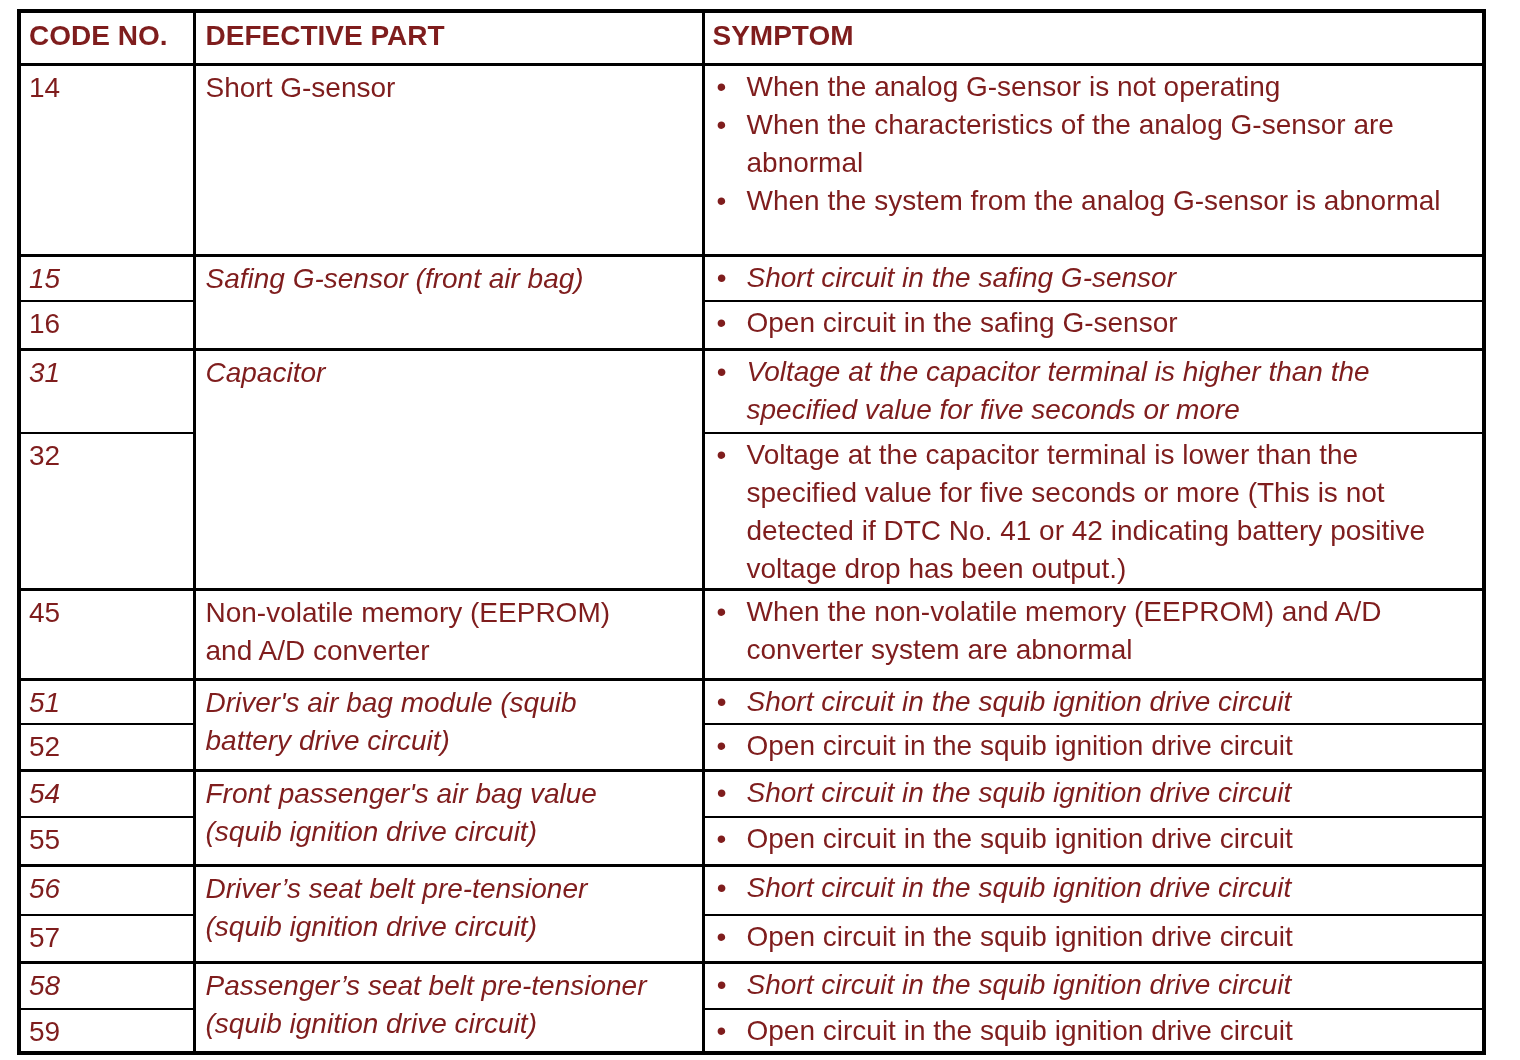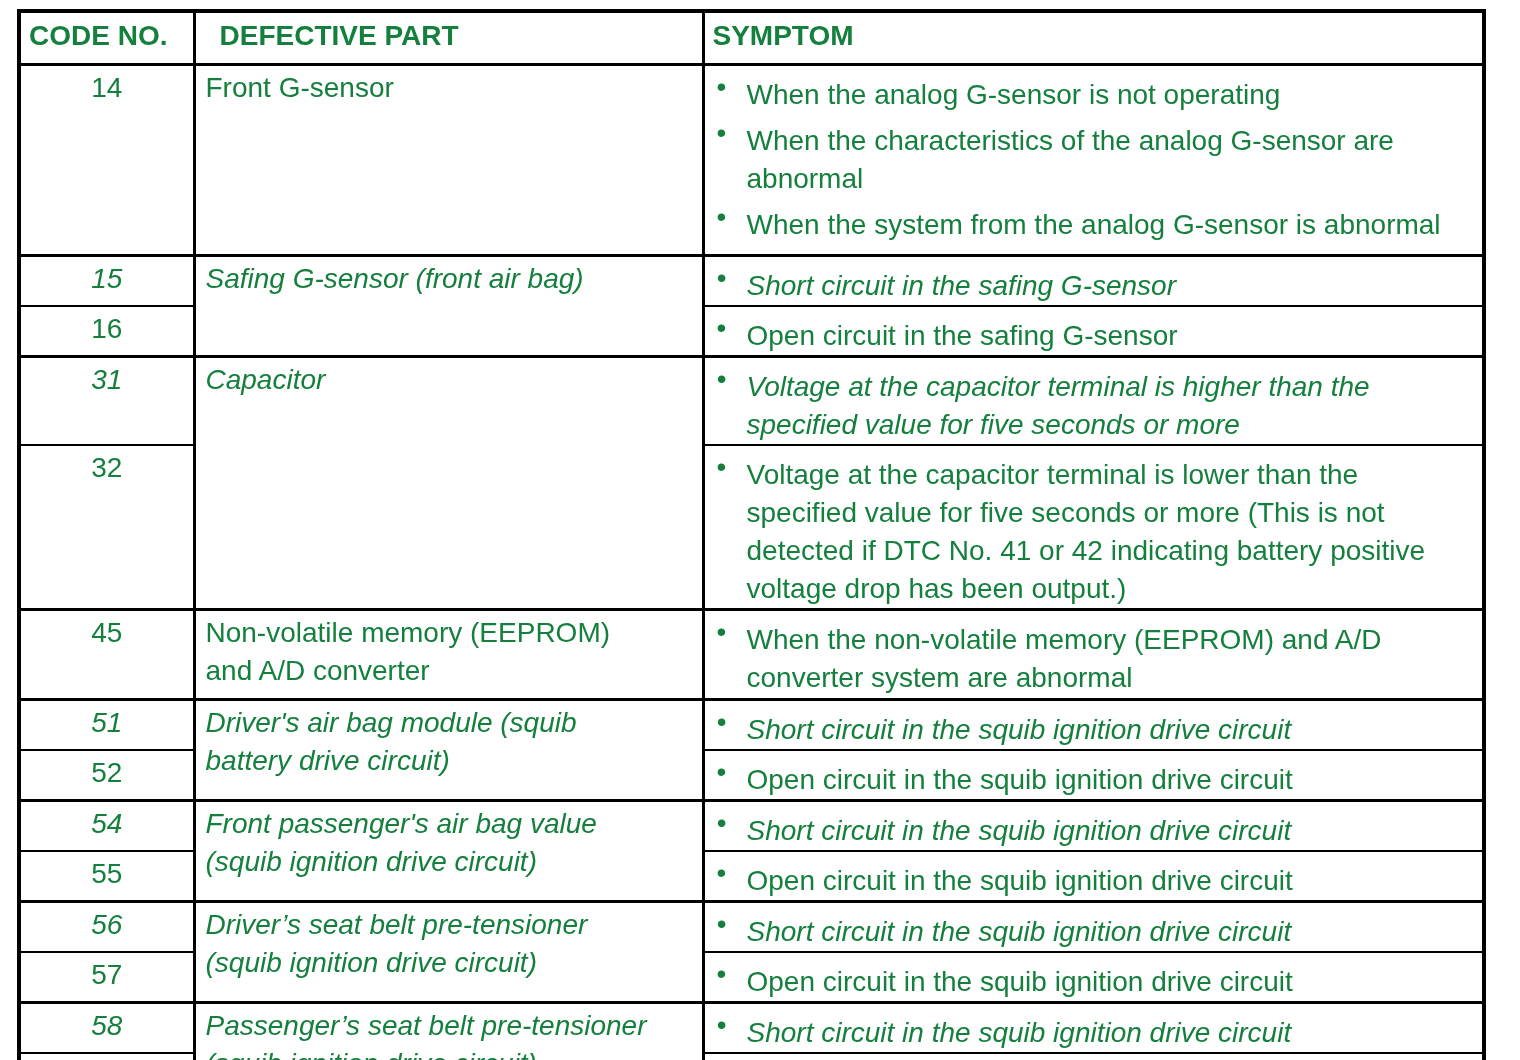--- a/index.html
+++ b/index.html
@@ -6,21 +6,21 @@
     margin: 0;
     padding: 0;
     background: #ffffff;
   }
   .page {
     position: relative;
     width: 1520px;
     height: 1060px;
     background: #ffffff;
     font-family: "Liberation Sans", "DejaVu Sans", sans-serif;
-    color: #15803d;
+    color: #7f1d1d;
   }
   table.dtc {
     position: absolute;
     left: 17px;
     top: 9px;
     width: 1465px;
     border-collapse: collapse;
     table-layout: fixed;
     border: 4px solid #000;
   }
@@ -36,25 +36,24 @@
     padding: 0;
     overflow: hidden;
   }
   th {
     text-align: left;
     font-weight: bold;
     height: 46px;
     padding: 4px 6px 0 8px;
     line-height: 38px;
   }
-  th.th-part { padding-left: 24px; }
+  th.th-part { padding-left: 10px; }
 
   td.code {
     padding: 3px 8px 0 8px;
-    text-align: center;
   }
   td.part {
     padding: 3px 44px 0 10px;
   }
   td.sympt {
     padding: 2px 30px 0 12px;
   }
 
   
   tr.pre td { border-bottom: 2px solid #000; font-style: italic; }
@@ -64,21 +63,20 @@
     display: flex;
     align-items: flex-start;
   }
   .bullet {
     flex: 0 0 30px;
     width: 30px;
   }
   .bullet-text {
     flex: 1 1 auto;
     min-width: 0;
-    margin-top: 8px;
   }
 </style>
 </head>
 <body>
 
 <div class="page">
   <table class="dtc">
     <colgroup>
       <col class="c-code">
       <col class="c-part">
@@ -88,21 +86,21 @@
       <tr>
         <th class="th-code">CODE NO.</th>
         <th class="th-part">DEFECTIVE PART</th>
         <th class="th-sympt">SYMPTOM</th>
       </tr>
     </thead>
     <tbody>
 
       <tr style="height:191px">
         <td class="code">14</td>
-        <td class="part">Front G-sensor</td>
+        <td class="part">Short G-sensor</td>
         <td class="sympt">
           <div class="bullet-item">
             <span class="bullet">•</span>
             <span class="bullet-text">When the analog G-sensor is not operating</span>
           </div>
           <div class="bullet-item">
             <span class="bullet">•</span>
             <span class="bullet-text">When the characteristics of the analog G-sensor are abnormal</span>
           </div>
           <div class="bullet-item">

